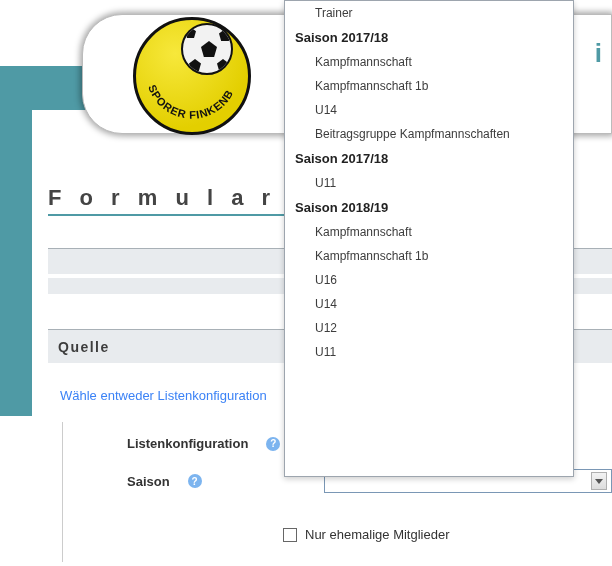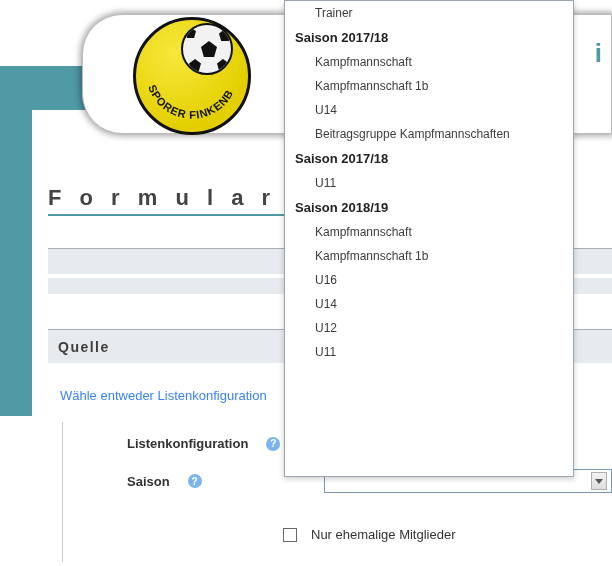--- a/index.html
+++ b/index.html
@@ -208,21 +208,21 @@
     border-left: 4px solid transparent;
     border-right: 4px solid transparent;
     border-top: 5px solid #555;
   }
   .checkbox-row {
     position: absolute;
     left: 283px;
     top: 527px;
     display: flex;
     align-items: center;
-    gap: 14px;
+    gap: 8px;
     font-size: 13px;
     color: #333;
   }
   .checkbox-box {
     width: 14px; height: 14px;
     border: 1px solid #666;
     background: #fff;
   }
   .dropdown {
     position: absolute;

